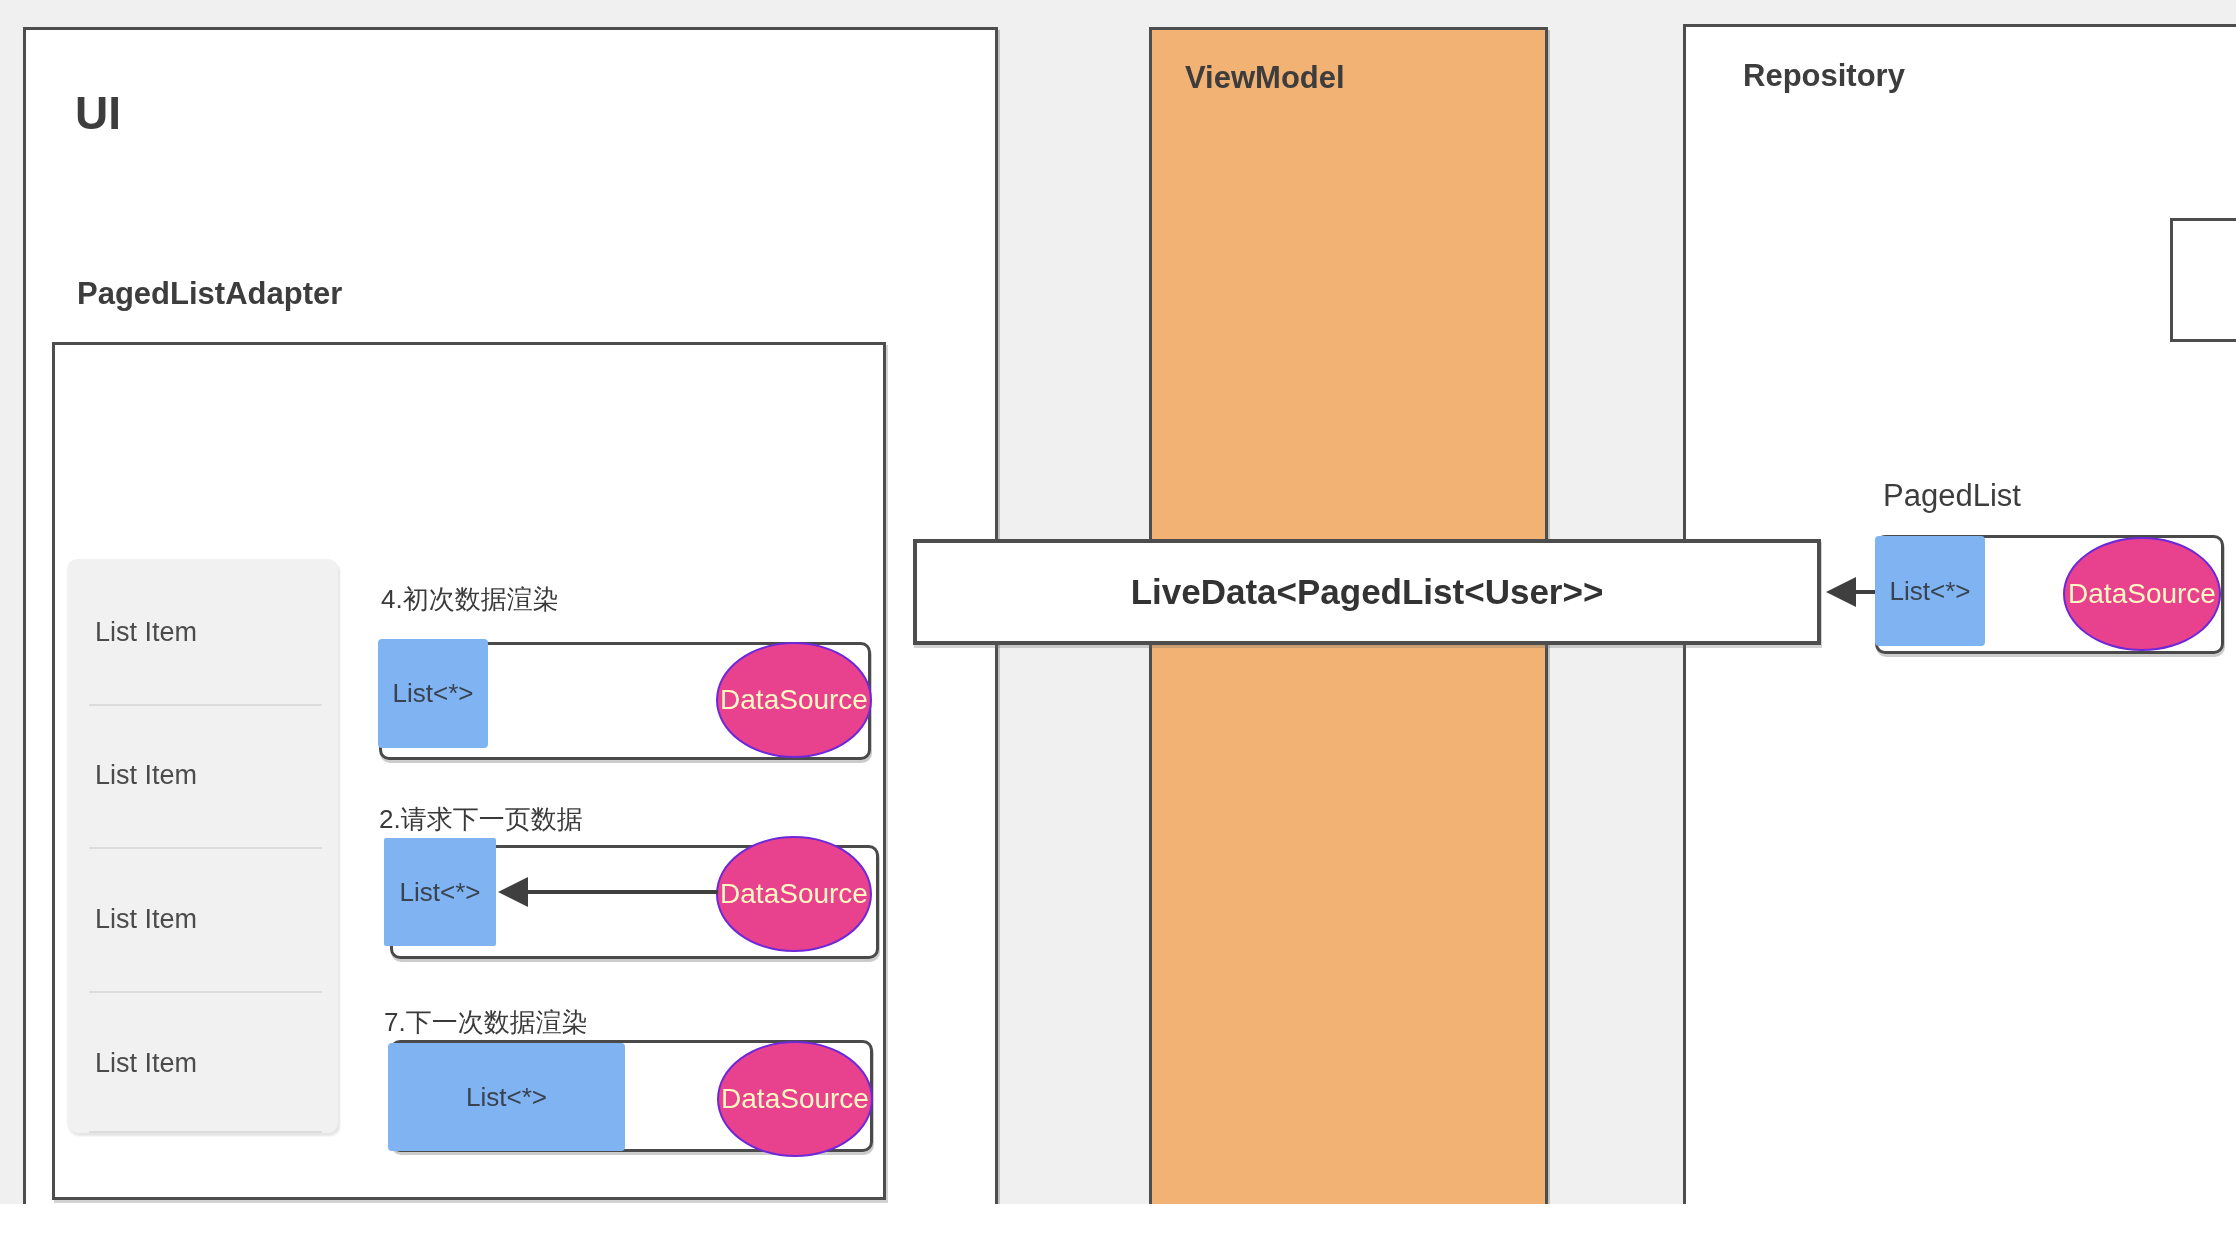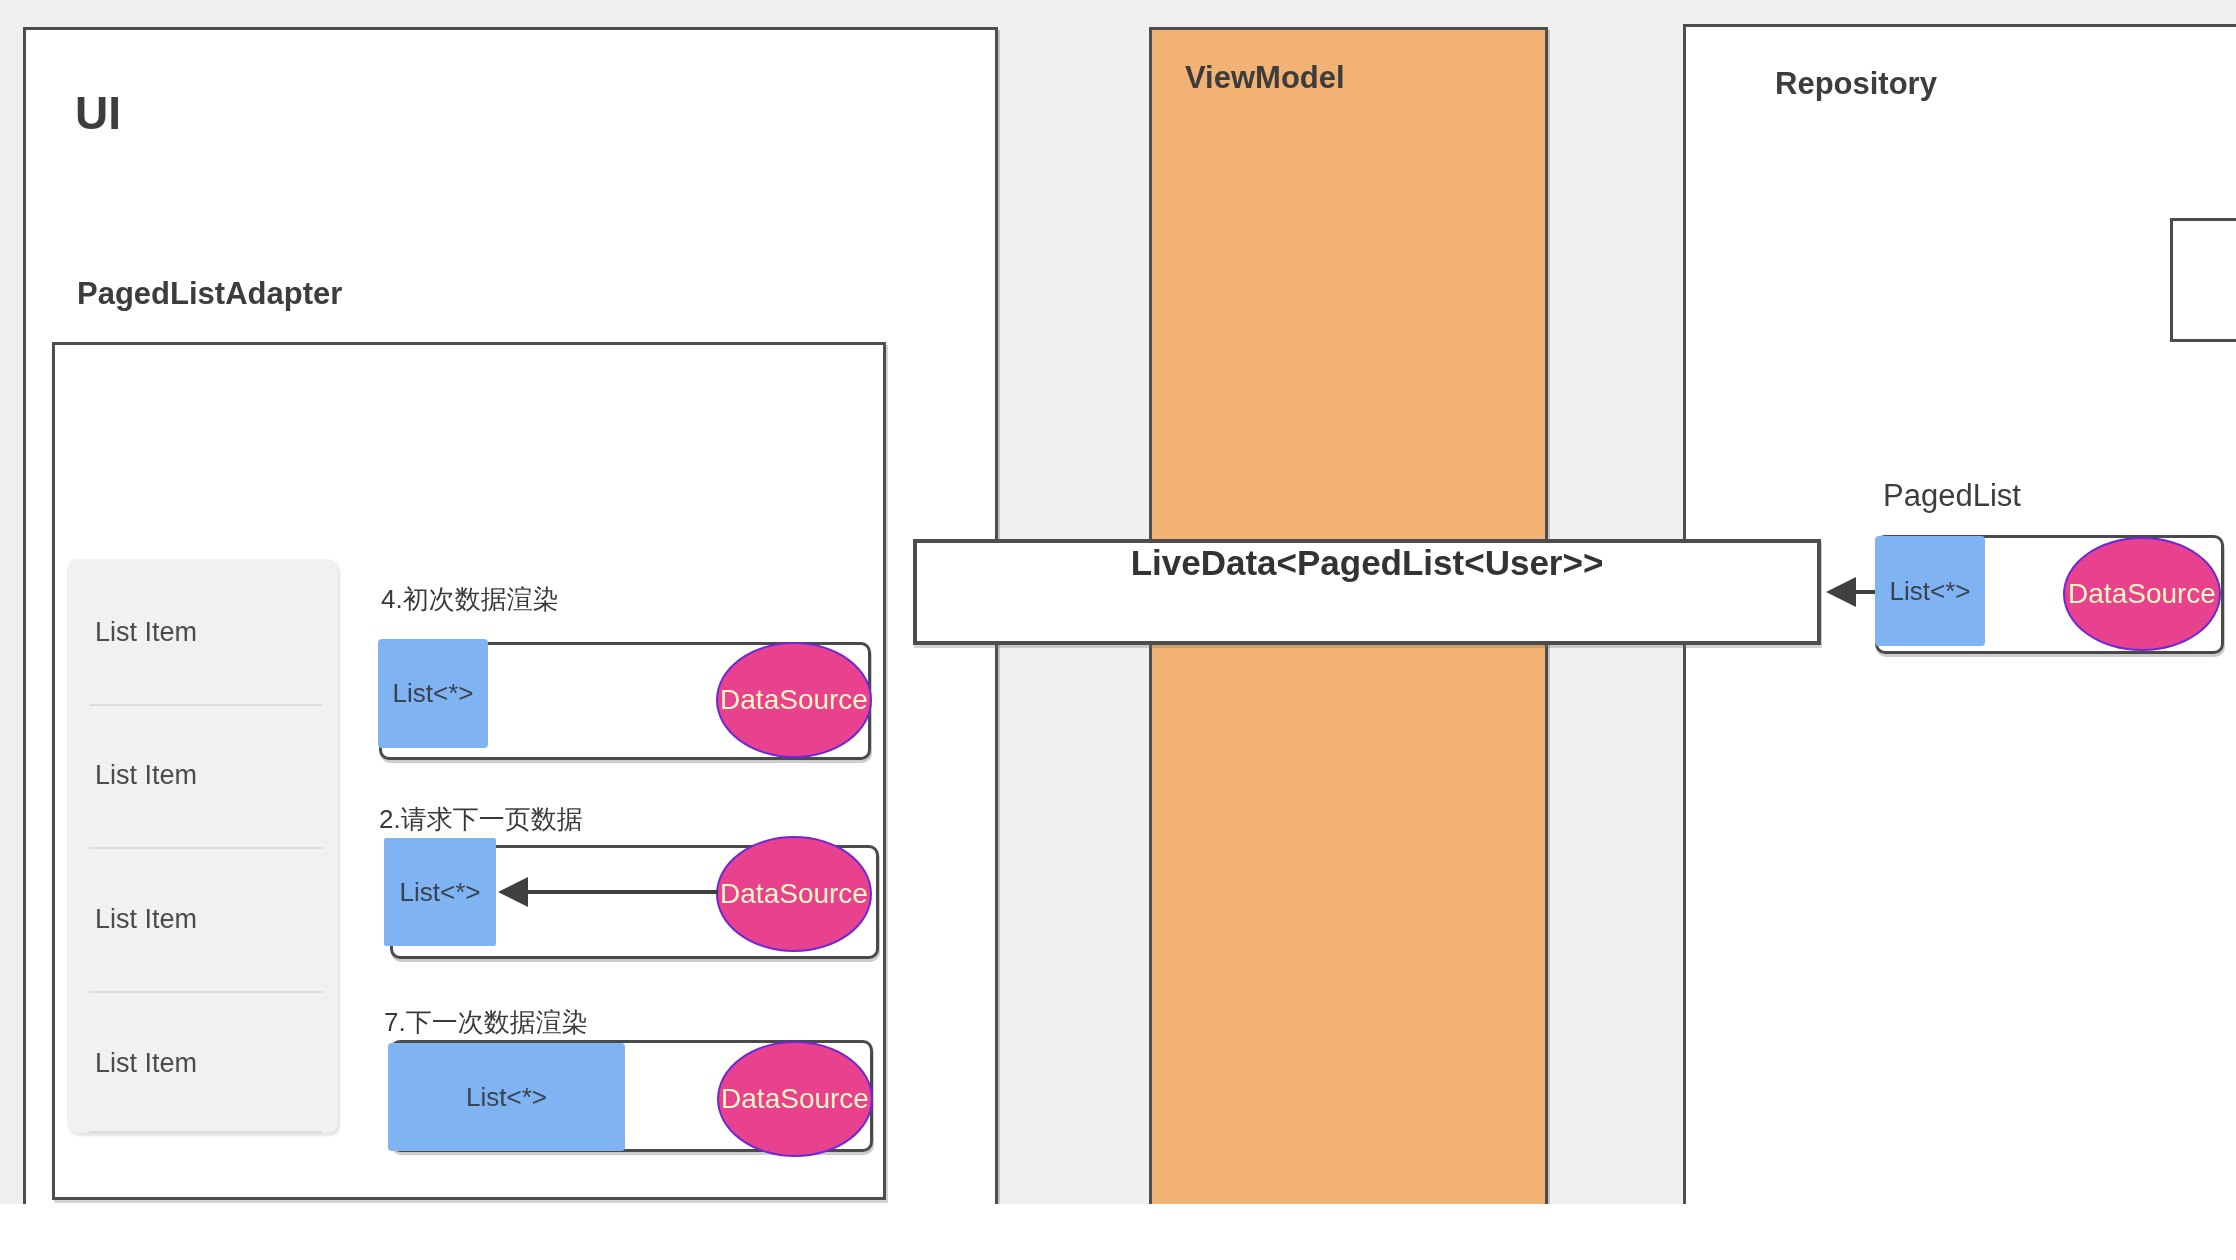--- a/index.html
+++ b/index.html
@@ -17,21 +17,21 @@
     background:var(--color-panel,#ffffff);
     border:3px solid var(--color-border,#4d4d4d);
     box-shadow:2px 3px 0 rgba(110,110,110,.35);
   }
   .heading{font-weight:600;font-size:31px;line-height:1;white-space:nowrap;}
   #ui-title{left:75px;top:90px;font-size:46px;}
   #adapter-label{left:77px;top:278px;}
   #vm-panel{left:1149px;top:27px;width:399px;height:1195px;background:var(--color-orange,#f2b273);}
   #vm-title{left:1185px;top:62px;}
   #repo-panel{left:1683px;top:24px;width:600px;height:1198px;}
-  #repo-title{left:1743px;top:68px;margin-left:32px;}
+  #repo-title{left:1743px;top:60px;}
   #ui-panel{left:23px;top:27px;width:975px;height:1198px;}
   #adapter-box{left:52px;top:342px;width:834px;height:858px;background:#fff;border:3px solid var(--color-border,#4d4d4d);box-shadow:2px 3px 0 rgba(110,110,110,.3);}
   #repo-empty-box{left:2170px;top:218px;width:120px;height:124px;background:#fff;border:3px solid var(--color-border,#4d4d4d);}
 
   
   #list-panel{
     left:67px;top:559px;width:271px;height:574px;
     background:#f1f1f1;border-radius:10px;overflow:hidden;
     box-shadow:2px 3px 2px rgba(150,150,150,.25);
   }
@@ -81,21 +81,21 @@
   
   #step3-label{left:384px;top:1008px;}
   #step3-box{left:390px;top:1040px;width:477px;height:106px;}
   #step3-blue{left:388px;top:1043px;width:237px;height:108px;}
   #step3-ellipse{left:717px;top:1041px;width:152px;height:112px;}
 
   
   #livedata-box{
     left:913px;top:539px;width:908px;height:106px;
     background:#fff;border:4px solid var(--color-border,#4d4d4d);
-    display:flex;align-items:flex-start;justify-content:center;z-index:5;
+    display:flex;align-items:center;justify-content:center;z-index:5;
     box-shadow:1px 3px 0 rgba(110,110,110,.3);
   }
   #livedata-label{font-size:35px;font-weight:700;color:#333;white-space:nowrap;}
 
   
   #pagedlist-label{left:1883px;top:480px;font-weight:400;}
   #pagedlist-box{left:1875px;top:535px;width:343px;height:113px;}
   #pagedlist-blue{left:1875px;top:536px;width:110px;height:110px;}
   #pagedlist-ellipse{left:2063px;top:537px;width:154px;height:110px;}
   #repo-arrow-line{left:1852px;top:590px;width:23px;height:4px;}

